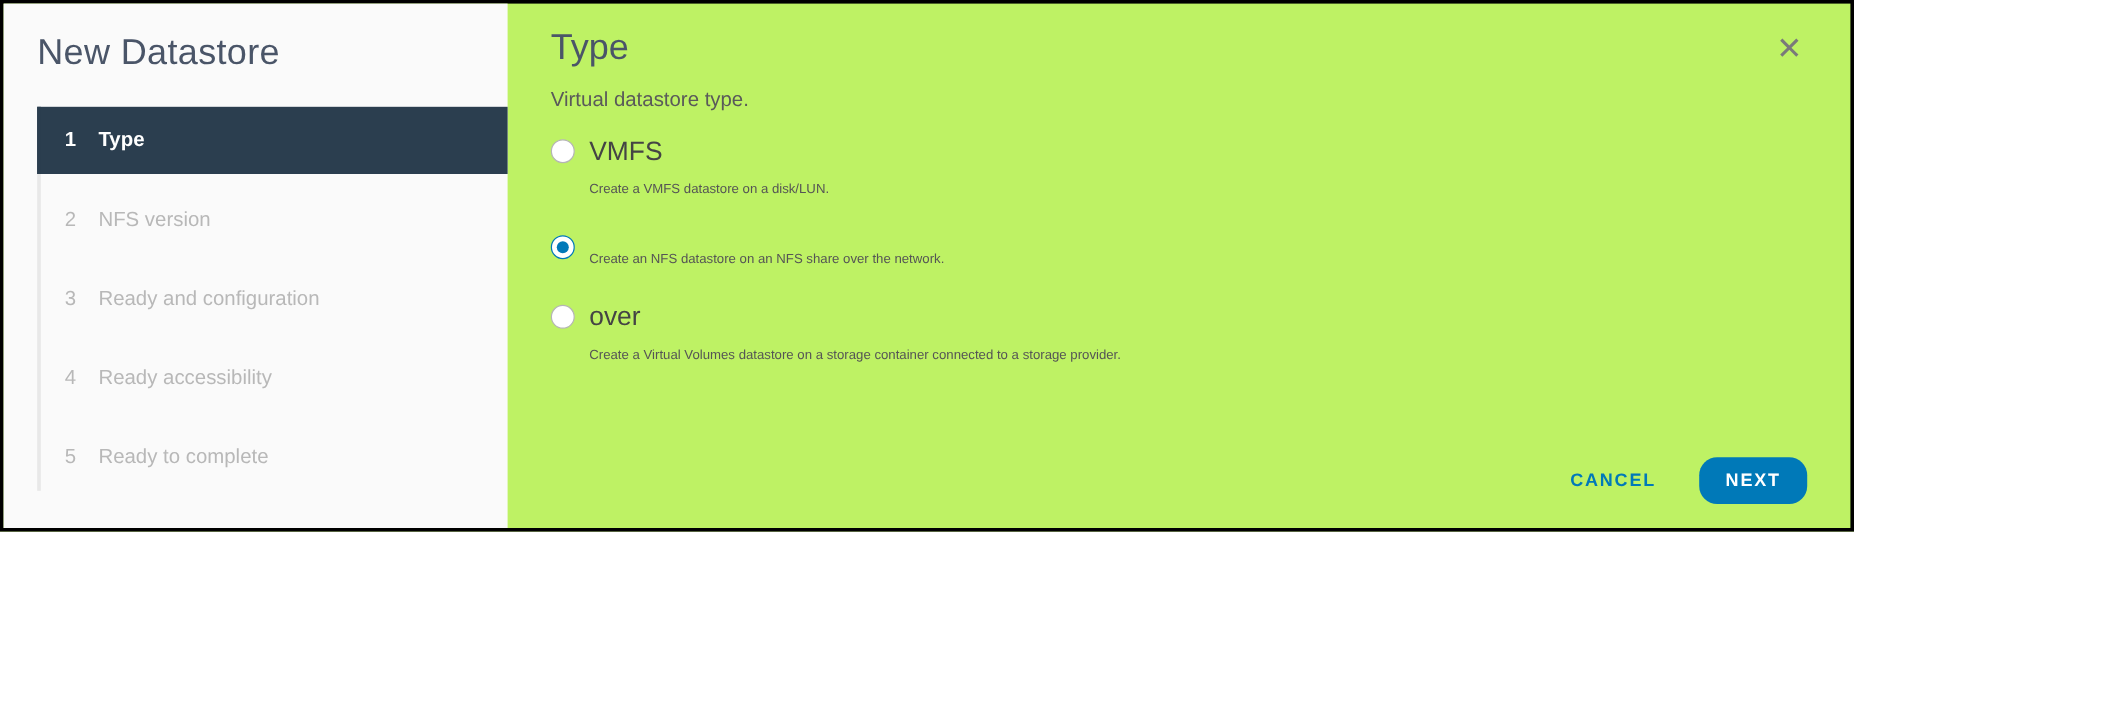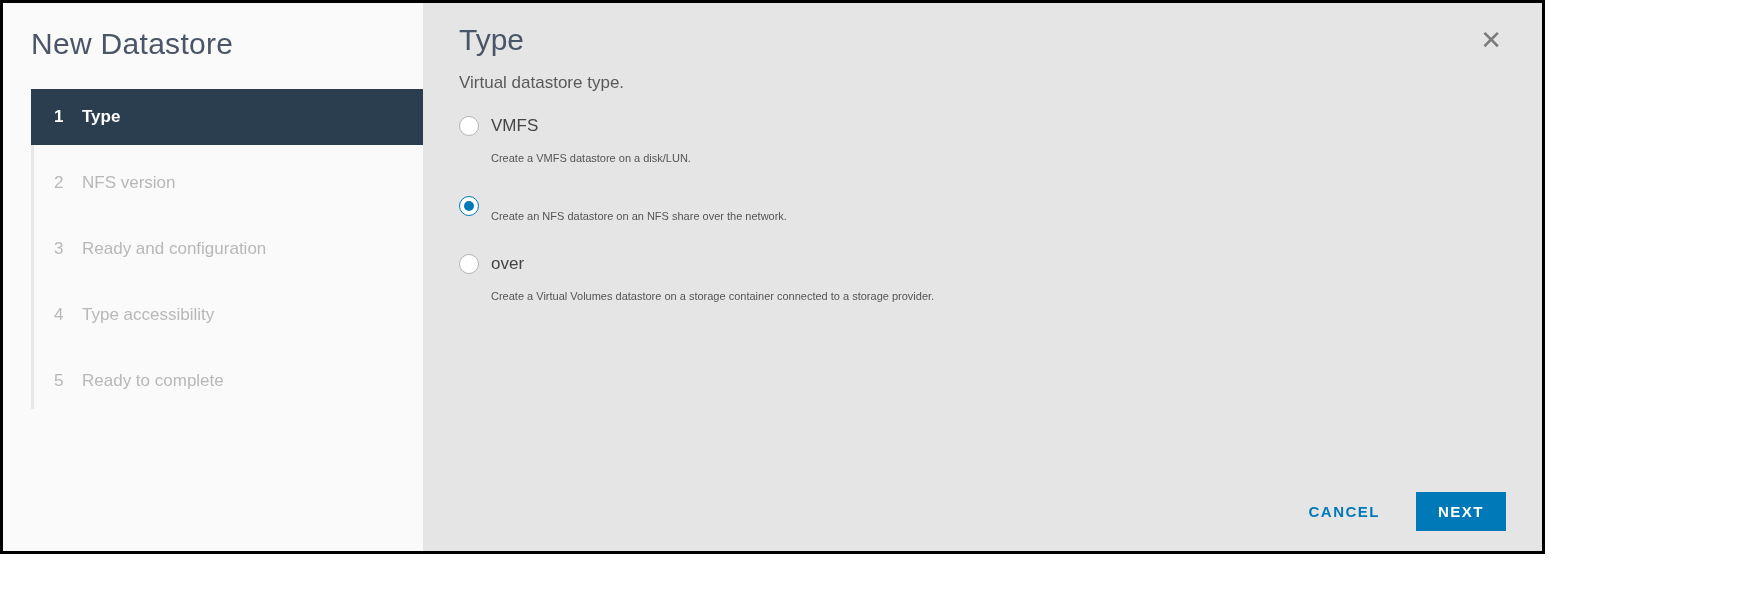--- a/index.html
+++ b/index.html
@@ -5,26 +5,26 @@
   * { box-sizing: border-box; margin: 0; padding: 0; }
   html, body { width: 100%; height: 100%; }
   body {
     font-family: "Segoe UI", "Helvetica Neue", Arial, sans-serif;
     background: #fff;
     color: #3a3a3a;
     font-size: 17px;
   }
   .dialog {
     width: 1545px;
-    height: 554px;
+    height: 443px;
     margin: 0;
     border: 3px solid #000;
     display: flex;
     position: relative;
-    background: #e5e5e5;
+    background: #bef264;
   }
   .sidebar {
     width: 420px;
     min-width: 420px;
     background: #fafafa;
     padding: 24px 0 24px 0;
     border-right: 0;
     display: flex;
     flex-direction: column;
   }
@@ -125,21 +125,21 @@
     position: absolute;
     width: 10px;
     height: 10px;
     background: #0079b8;
     border-radius: 50%;
     top: 50%; left: 50%;
     transform: translate(-50%, -50%);
   }
   .opt-body { flex: 1; }
   .opt-label {
-    font-size: 17px;
+    font-size: 22px;
     color: #444;
     cursor: pointer;
     line-height: 22px;
   }
   .opt-desc {
     font-size: 11px;
     color: #555;
     margin-top: 10px;
     line-height: 22px;
   }
@@ -162,21 +162,21 @@
     border: none;
   }
   .btn-primary {
     background: #0079b8;
     color: #fff;
     font-size: 15px;
     font-weight: 600;
     letter-spacing: 1.5px;
     padding: 11px 22px;
     border: none;
-    border-radius: 0;
+    border-radius: 15px;
     cursor: pointer;
   }
 </style>
 </head>
 <body>
 
 <div class="dialog">
 
   <aside class="sidebar">
     <div class="sidebar-title">New Datastore</div>
@@ -188,21 +188,21 @@
       <div class="step gap">
         <span class="num">2</span>
         <span>NFS version</span>
       </div>
       <div class="step gap">
         <span class="num">3</span>
         <span>Ready and configuration</span>
       </div>
       <div class="step gap">
         <span class="num">4</span>
-        <span>Type accessibility</span>
+        <span>Ready accessibility</span>
       </div>
       <div class="step gap">
         <span class="num">5</span>
         <span>Ready to complete</span>
       </div>
     </div>
   </aside>
 
   <main class="main">
     <div class="main-head">

